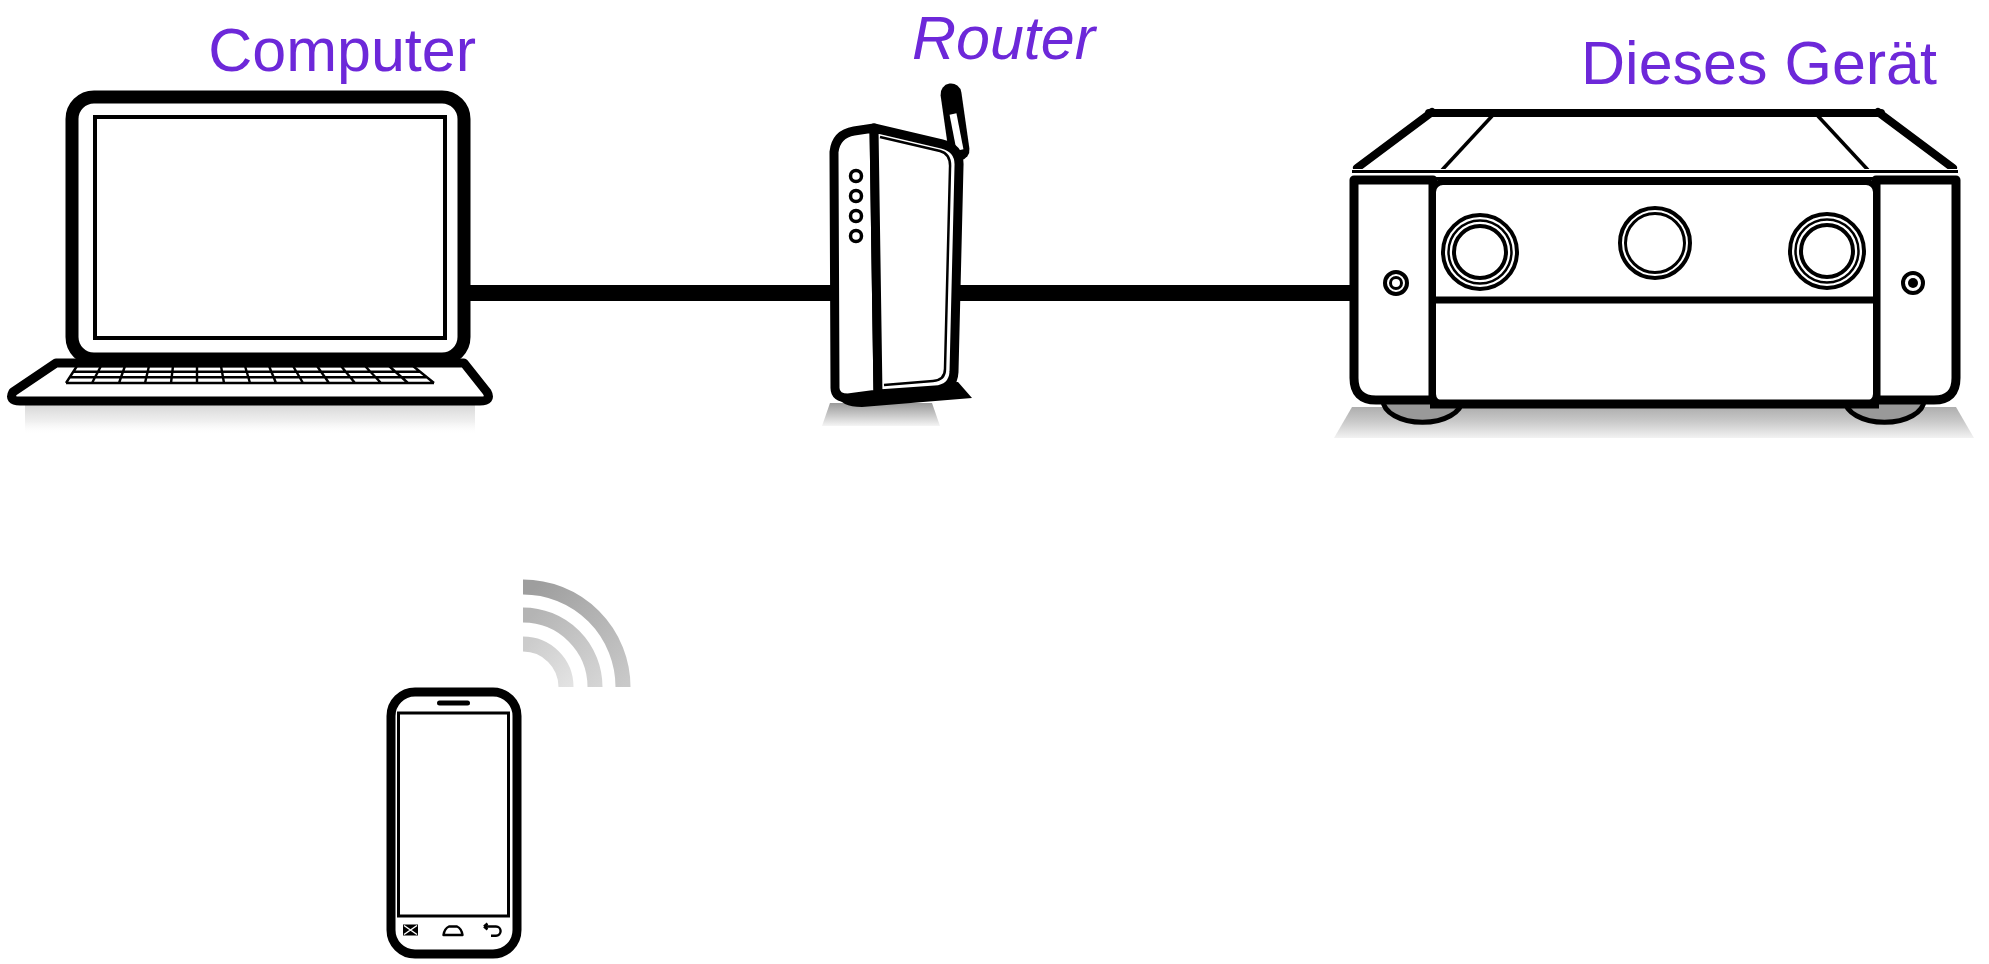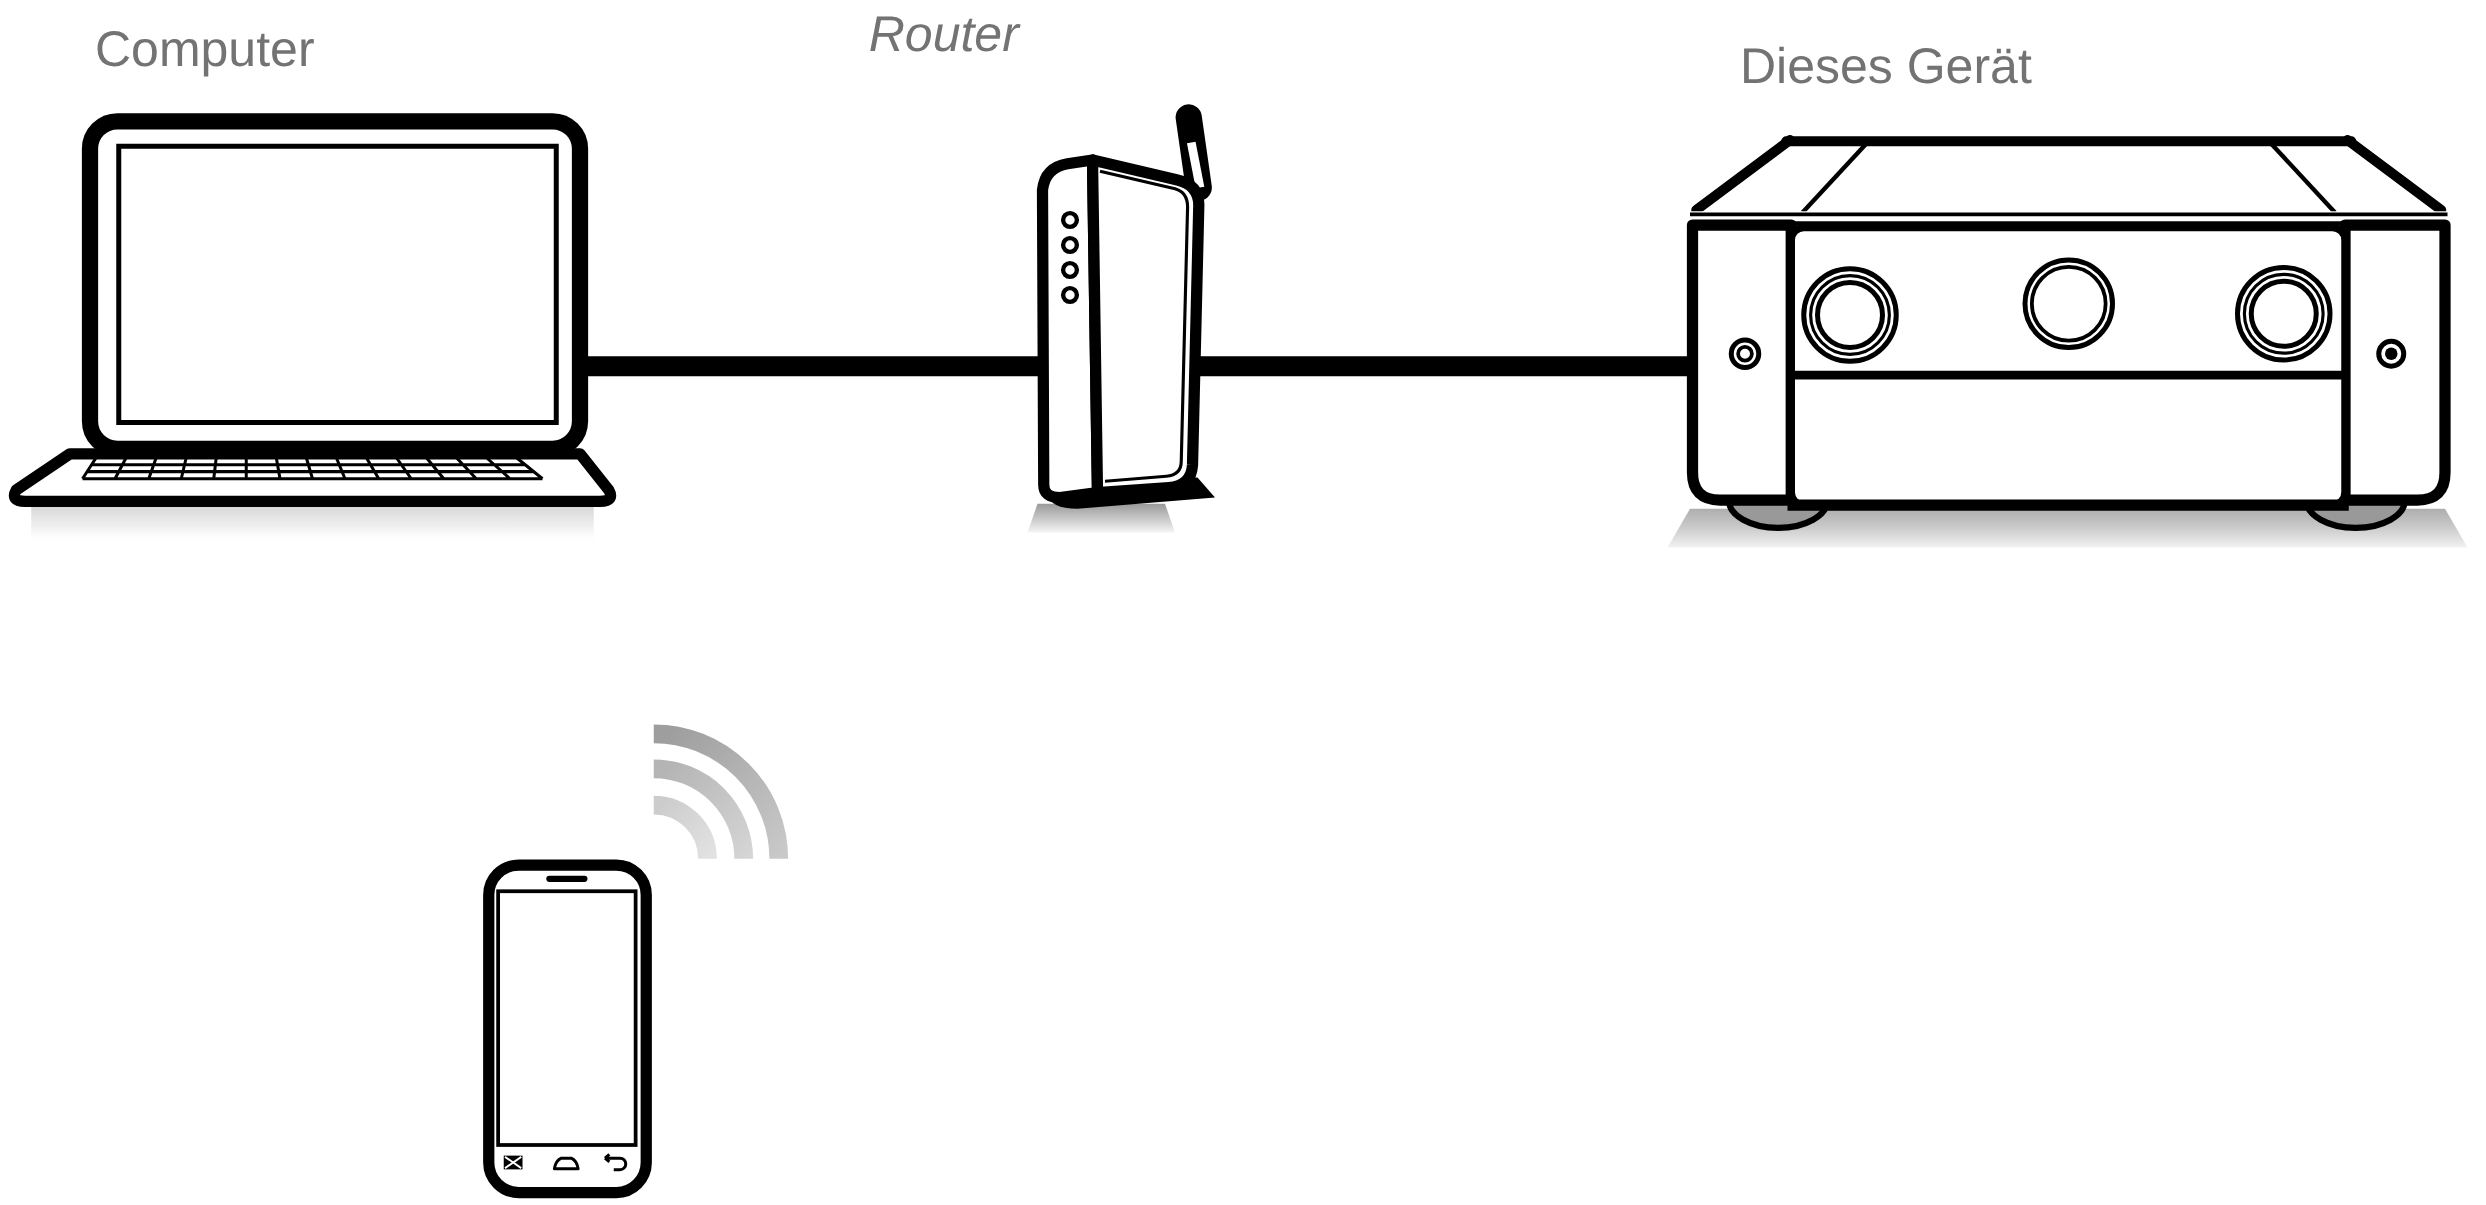--- a/index.html
+++ b/index.html
@@ -16,30 +16,30 @@
     font-family: "Liberation Sans", "DejaVu Sans", sans-serif;
   }
   .stage svg.art {
     position: absolute;
     left: 0;
     top: 0;
   }
   .node-label {
     position: absolute;
     width: 400px;
-    text-align: left;
-    font-size: 40px;
+    text-align: right;
+    font-size: 61px;
     line-height: 1;
-    color: #737373;
+    color: #6d28d9;
     letter-spacing: 0px;
     white-space: nowrap;
   }
   .label-computer { left: 76px;  top: 20px; }
   .label-router   { left: 695px; top: 8px; font-style: italic;  }
-  .label-receiver { left: 1392px; top: 33px; }
+  .label-receiver { left: 1537px; top: 33px; }
 </style>
 </head>
 <body>
 
 <div class="stage">
 
   <svg class="art" width="1989" height="964" viewBox="0 0 1989 964">
     <defs>
       <linearGradient id="gShadowLap" x1="0" y1="0" x2="0" y2="1">
         <stop offset="0" stop-color="#d2d2d2" stop-opacity="0.9"></stop>

